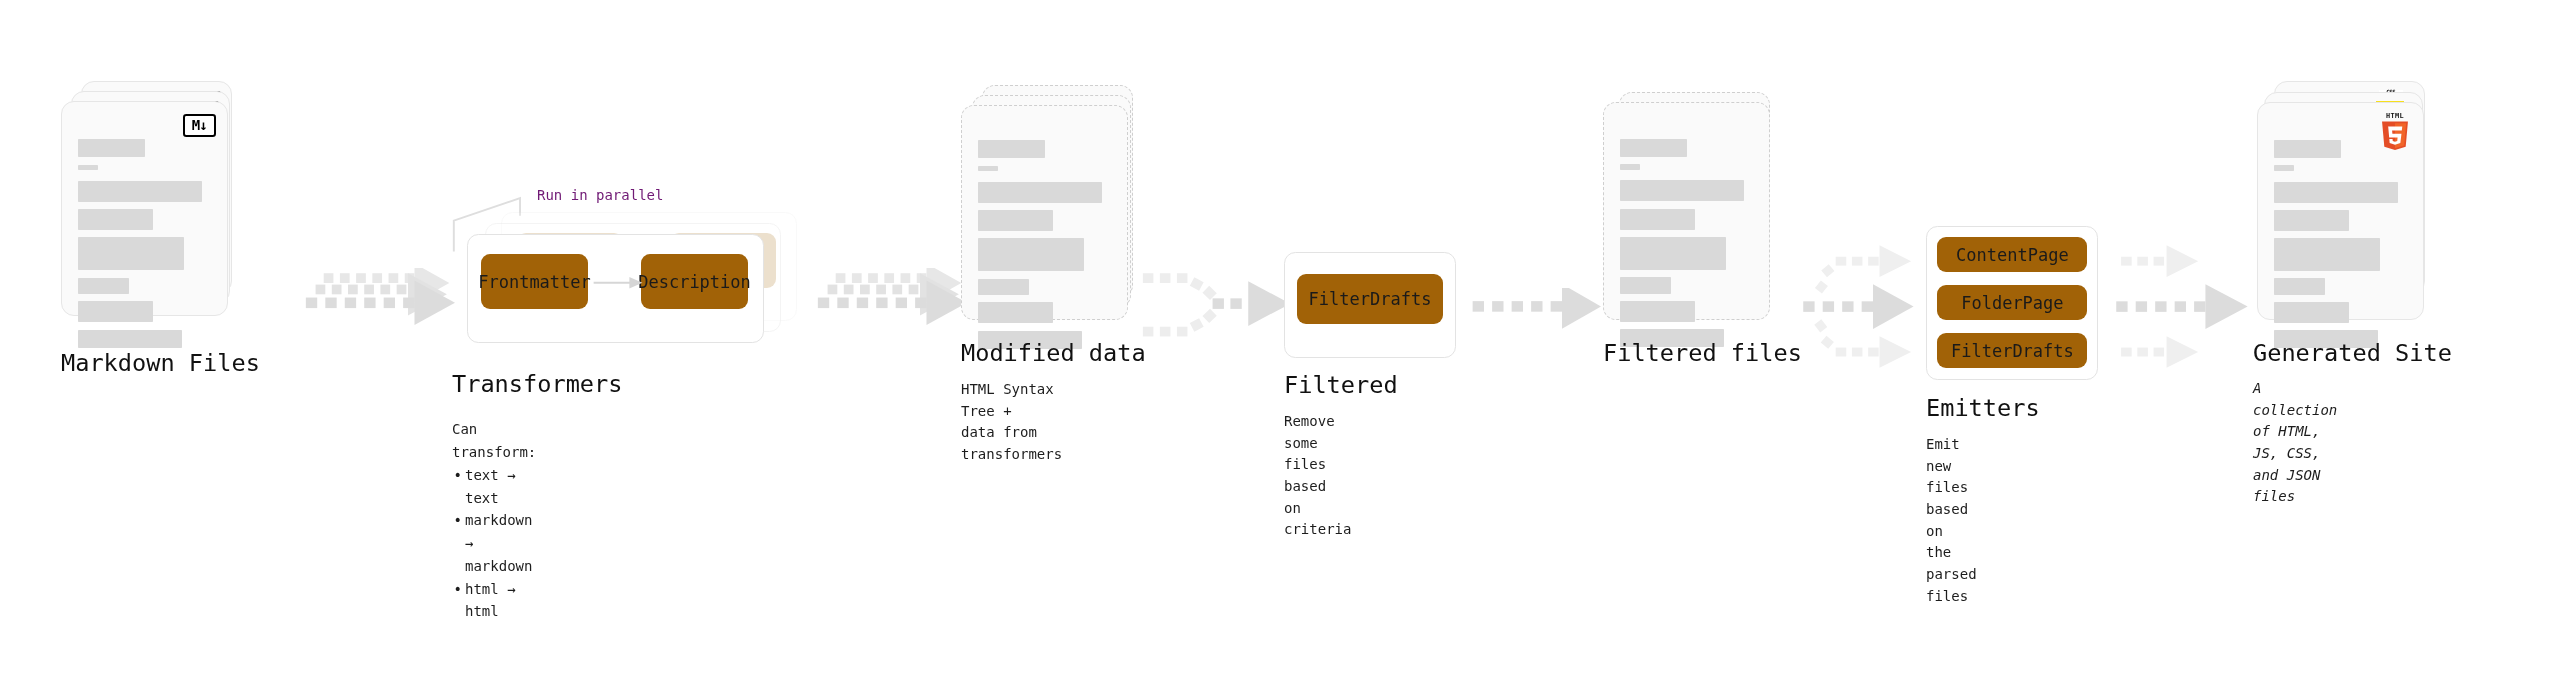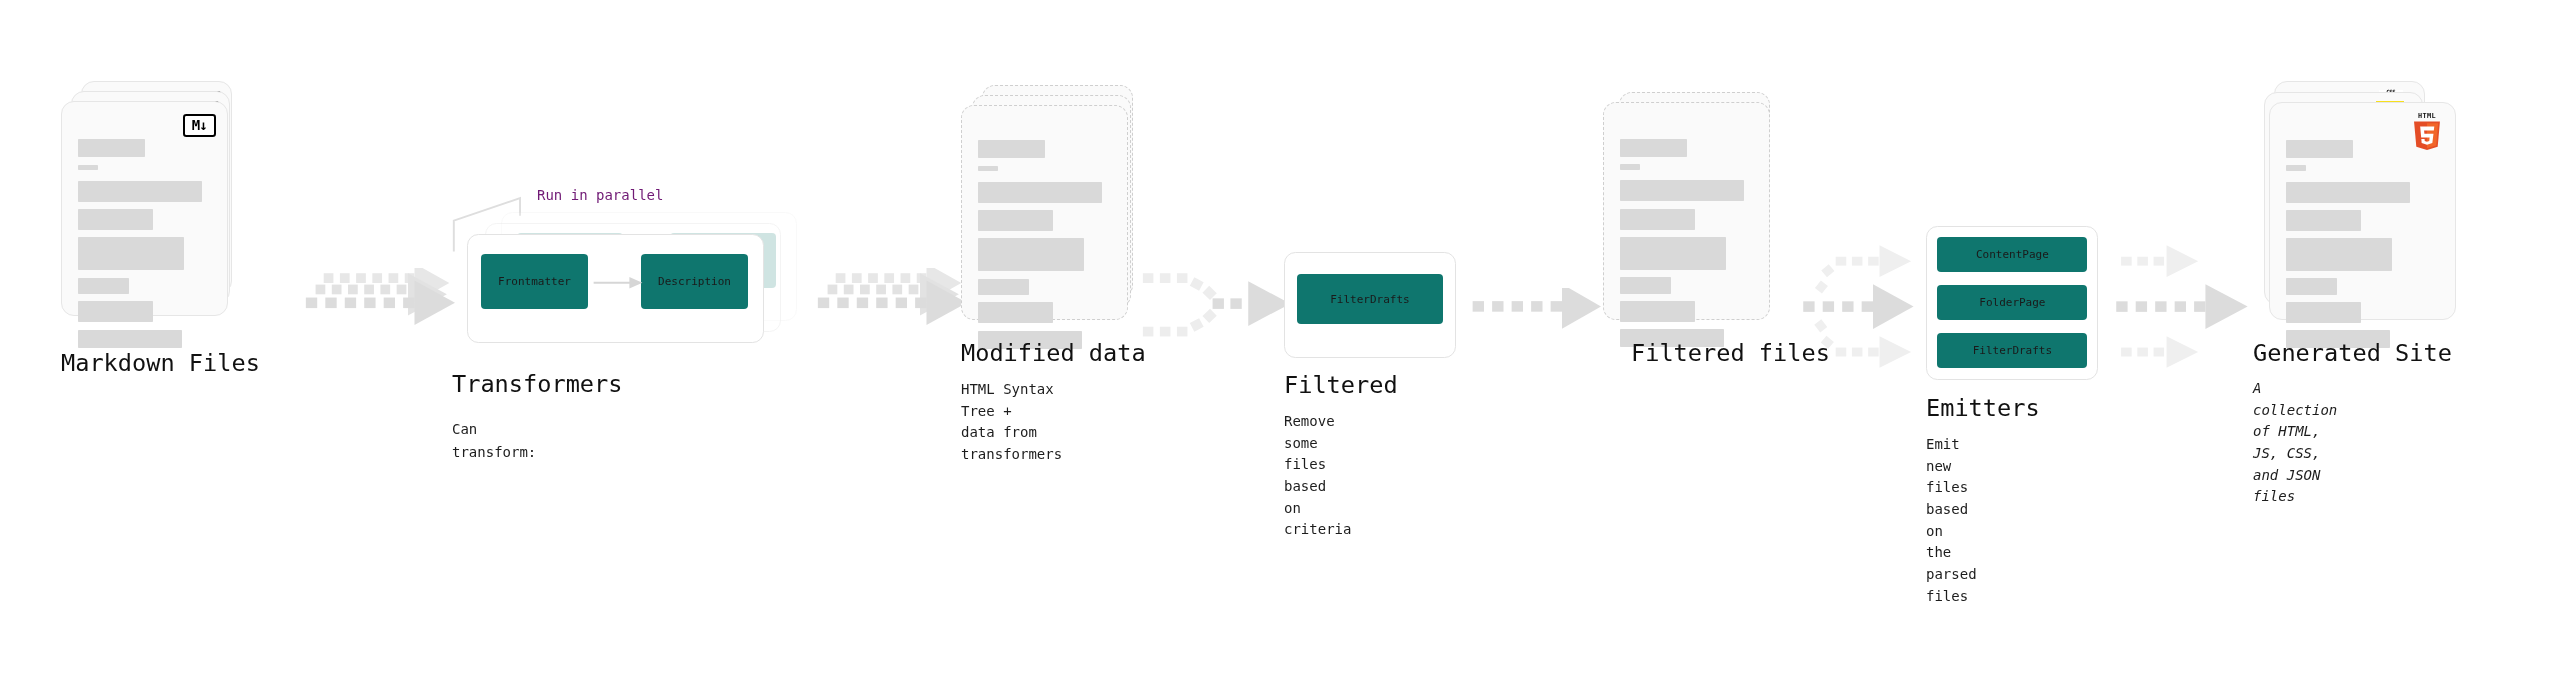--- a/index.html
+++ b/index.html
@@ -52,24 +52,24 @@
 
   
   .gbox {
     position: absolute;
     border: 1.6px solid #e3e3e3;
     border-radius: 11.4px;
     background: #ffffff;
   }
   .chip {
     position: absolute;
-    background: #0f766e;
-    border-radius: 4px;
+    background: #a16207;
+    border-radius: 9px;
     display: flex; align-items: center; justify-content: center;
-    color: #1a1a1a; font-size: 11px; white-space: nowrap;
+    color: #1a1a1a; font-size: 17px; white-space: nowrap;
   }
   .ghost { opacity: 0.38; }
   .ghost2 { opacity: 0.20; }
 
   
   .title {
     position: absolute;
     font-size: 23.6px; color: #111; white-space: nowrap; letter-spacing: 0px;
   }
   .sub {
@@ -182,20 +182,25 @@
 
     <svg style="position:absolute;left:140px;top:81px;" width="52" height="19.5" viewBox="0 0 64 24">
       <path d="M2 12 H48" stroke="#d6d6d6" stroke-width="2.6" fill="none"></path>
       <polygon points="46,5 62,12 46,19" fill="#d6d6d6"></polygon>
     </svg>
 
     <div class="title" style="left:0px; top:178px;">Transformers</div>
 
     <div class="bullets" style="left:0px; top:226px;">
       <div class="hd">Can transform:</div>
+      <ul>
+        <li>text → text</li>
+        <li>markdown → markdown</li>
+        <li>html → html</li>
+      </ul>
     </div>
   </div>
 
   <div class="arrowholder" style="left:813px; top:268px;">
     <svg width="154" height="98" viewBox="0 0 190 120">
       <g fill="#e7e7e7">
         <rect x="28" y="6" width="12" height="12"></rect>
           <rect x="48" y="6" width="12" height="12"></rect>
         <rect x="68" y="6" width="12" height="12"></rect>
           <rect x="88" y="6" width="12" height="12"></rect>
@@ -296,21 +301,21 @@
         <div class="bar" style="width:67px;height:18px;"></div>
         <div class="bar" style="width:19.5px;height:5.7px;margin-bottom:10.6px;"></div>
         <div class="bar" style="width:124px;height:21px;"></div>
         <div class="bar" style="width:75px;height:21px;"></div>
         <div class="bar" style="width:106px;height:33px;"></div>
         <div class="bar" style="width:51px;height:16.3px;"></div>
         <div class="bar" style="width:75px;height:21px;"></div>
         <div class="bar" style="width:104px;height:18px;"></div>
       </div>
     </div>
-    <div class="title" style="left:0px; top:247px;margin-left:28px;">Filtered files</div>
+    <div class="title" style="left:0px; top:247px;">Filtered files</div>
   </div>
 
   <div class="arrowholder" style="left:1800px; top:234px;">
     <svg width="146" height="146" viewBox="0 0 180 180">
 
       <g fill="#efefef">
         <rect x="20" y="60" width="12" height="11" transform="rotate(-52 26 65)"></rect>
         <rect x="28" y="40" width="12" height="11" transform="rotate(-40 34 45)"></rect>
         <rect x="44" y="28" width="13" height="11"></rect>
         <rect x="64" y="28" width="13" height="11"></rect>
@@ -378,21 +383,21 @@
       <div class="css-badge">
         <div class="csstxt">CSS</div>
         <div class="cssbar"></div>
       </div>
     </div>
 
     <div class="fcard" style="left:10.6px; top:10.6px; width:159px; height:213px;">
       <div class="js-badge"></div>
     </div>
 
-    <div class="fcard" style="left:16px; top:21px; width:187px; height:218px;">
+    <div class="fcard" style="left:4px; top:21px; width:167px; height:218px;">
       <div class="html5-badge">
         <svg width="34" height="39" viewBox="0 0 42 48">
           <text x="21" y="9" font-size="8.5" font-weight="700" text-anchor="middle" fill="#111" font-family="DejaVu Sans Mono, monospace" letter-spacing="0.5">HTML</text>
           <path d="M5 13 L37 13 L34.2 44 L21 48 L7.8 44 Z" fill="#e44d26"></path>
           <path d="M21 15 L34.8 15 L32.4 42.6 L21 46 Z" fill="#f16529"></path>
           <path d="M12 19 H30 L29.4 24 H17.4 L17.8 28 H29 L27.6 39.5 L21 41.5 L14.4 39.5
                    L14 34.5 H18 L18.2 37 L21 37.8 L23.8 37 L24.2 32.6 H13.8 L12.6 19.5 Z" fill="#ffffff"></path>
         </svg>
       </div>
       <div class="bars" style="top:37px;">

